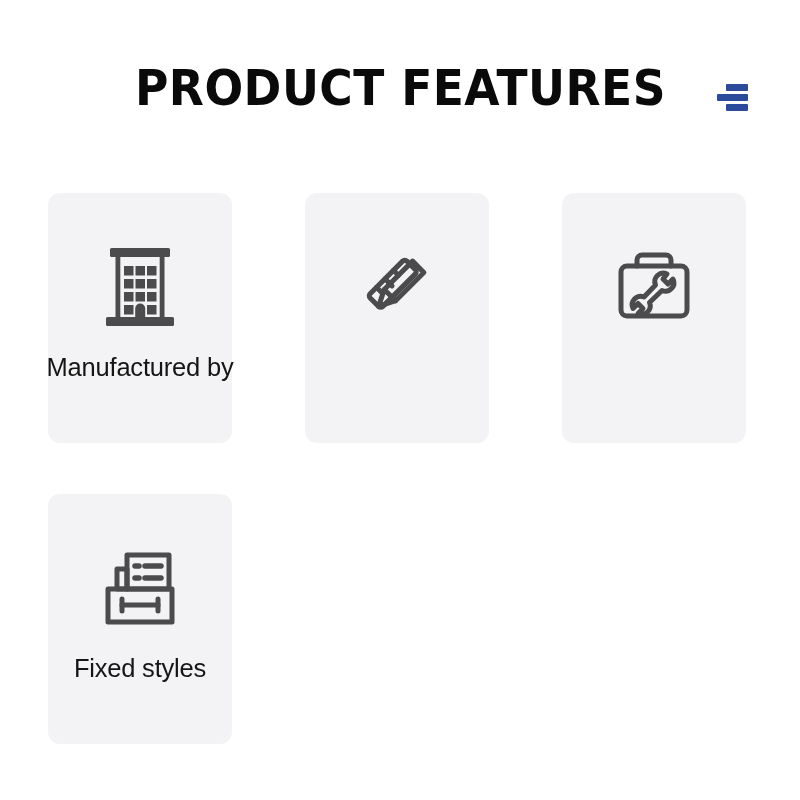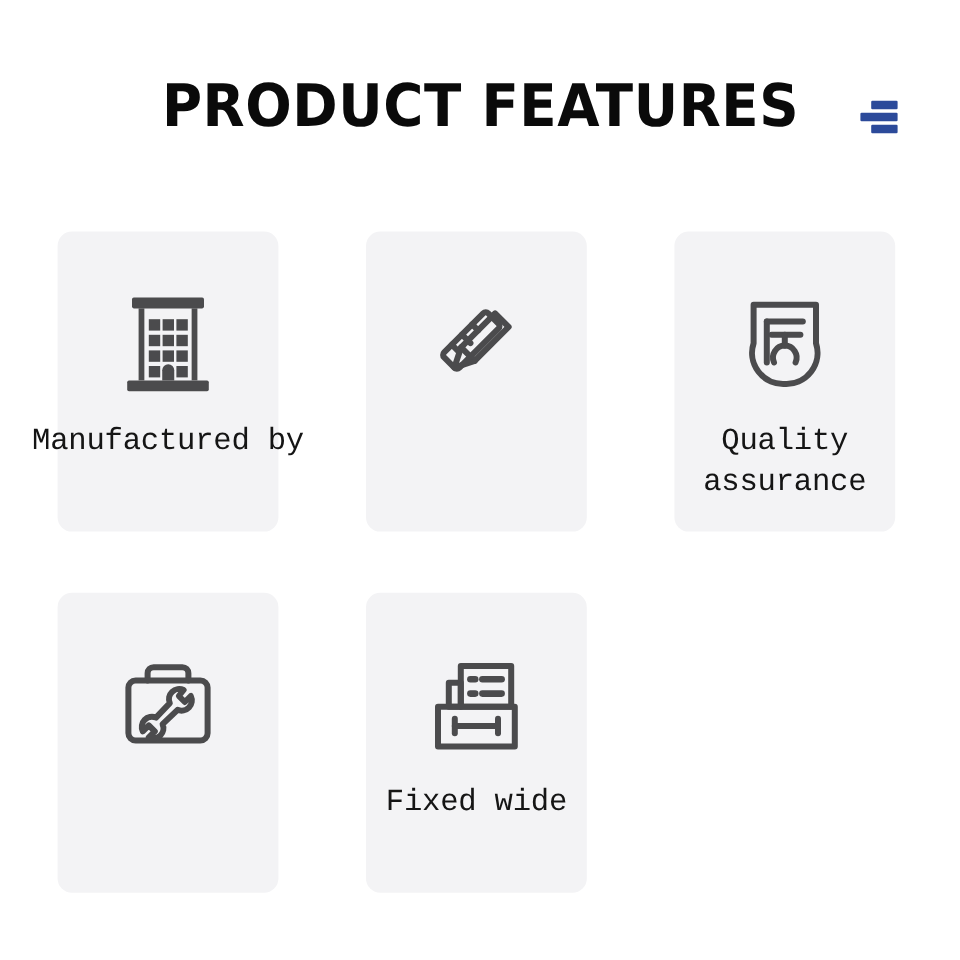--- a/index.html
+++ b/index.html
@@ -96,21 +96,21 @@
     display: block;
     overflow: visible;
   }
 
   .card-label {
     position: absolute;
     left: -32px;
     right: -32px;
     top: 158px;
     text-align: center;
-    font-family: Liberation Mono, monospace;
+    font-family: Liberation Sans, sans-serif;
     font-size: 25.5px;
     font-weight: 400;
     line-height: 1.33;
     color: #151515;
     letter-spacing: -0.2px;
   }
 </style>
 </head>
 <body>
 
@@ -164,35 +164,20 @@
           <g transform="rotate(-45 43 42)">
             <rect x="17" y="27" width="52" height="18" rx="3"></rect>
             <path d="M29 27 v7"></path>
             <path d="M41 27 v10"></path>
             <path d="M53 27 v7"></path>
           </g>
         </svg>
       </div>
     </div>
 
-    <div class="card">
-      <div class="card-icon">
-        <svg width="86" height="84" viewBox="0 0 86 84" fill="none" stroke="#4b4b4d" stroke-width="5" stroke-linecap="round" stroke-linejoin="round">
-          <path d="M17 8 h52 v32 a26 26 0 0 1 -26 34 a26 26 0 0 1 -26 -34 Z"></path>
-
-          <path d="M28 22 v34"></path>
-          <path d="M28 22 h30"></path>
-          <path d="M32 33 h24"></path>
-          <path d="M43 33 v9"></path>
-          <path d="M43 42 a10 10 0 0 0 -9 14"></path>
-          <path d="M43 42 a10 10 0 0 1 9 14"></path>
-        </svg>
-      </div>
-      <div class="card-label">Quality assurance</div>
-    </div>
 
     <div class="card">
       <div class="card-icon">
         <svg width="86" height="84" viewBox="0 0 86 84" fill="none" stroke="#4b4b4d" stroke-width="5" stroke-linecap="round" stroke-linejoin="round">
           <path d="M26 20 v-6 a5 5 0 0 1 5 -5 h24 a5 5 0 0 1 5 5 v6"></path>
           <rect x="10" y="20" width="66" height="50" rx="6"></rect>
 
           <path d="M56 28 a8.5 8.5 0 0 0 -11.5 11 L33 51 a8.5 8.5 0 0 0 -11 11.5 l5 -5 l5 5 l-5 5 a8.5 8.5 0 0 0 11.5 -11 L51 44.5 a8.5 8.5 0 0 0 11 -11.5 l-5 5 l-5 -5 Z"></path>
         </svg>
       </div>
@@ -211,18 +196,18 @@
           <path d="M38 31 h4" stroke-width="5.5"></path>
           <path d="M48 31 h16" stroke-width="5.5"></path>
 
           <rect x="11" y="42" width="64" height="33"></rect>
 
           <path d="M25 52 v12"></path>
           <path d="M61 52 v12"></path>
           <path d="M25 58 h36"></path>
         </svg>
       </div>
-      <div class="card-label">Fixed wide</div>
+      <div class="card-label">Fixed styles</div>
     </div>
 
 
   </div>
 </div>
 
 </body></html>

